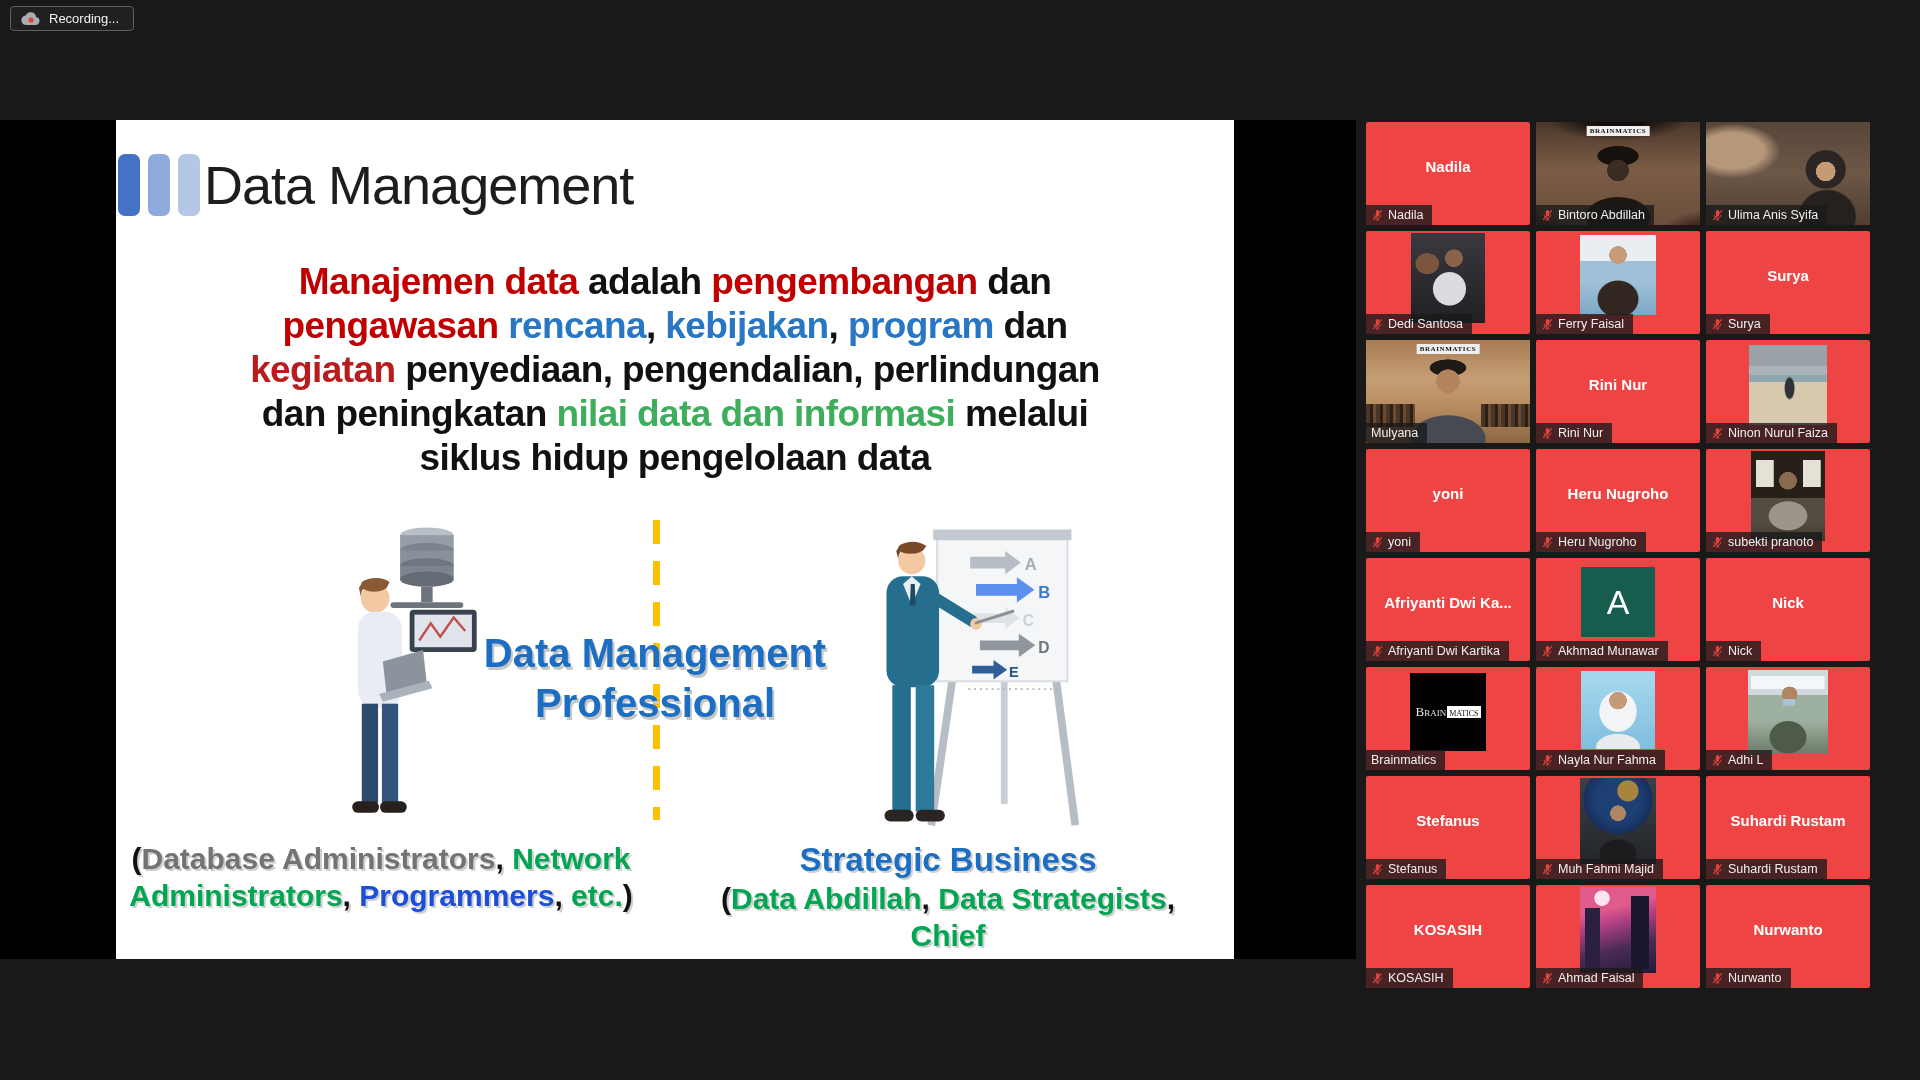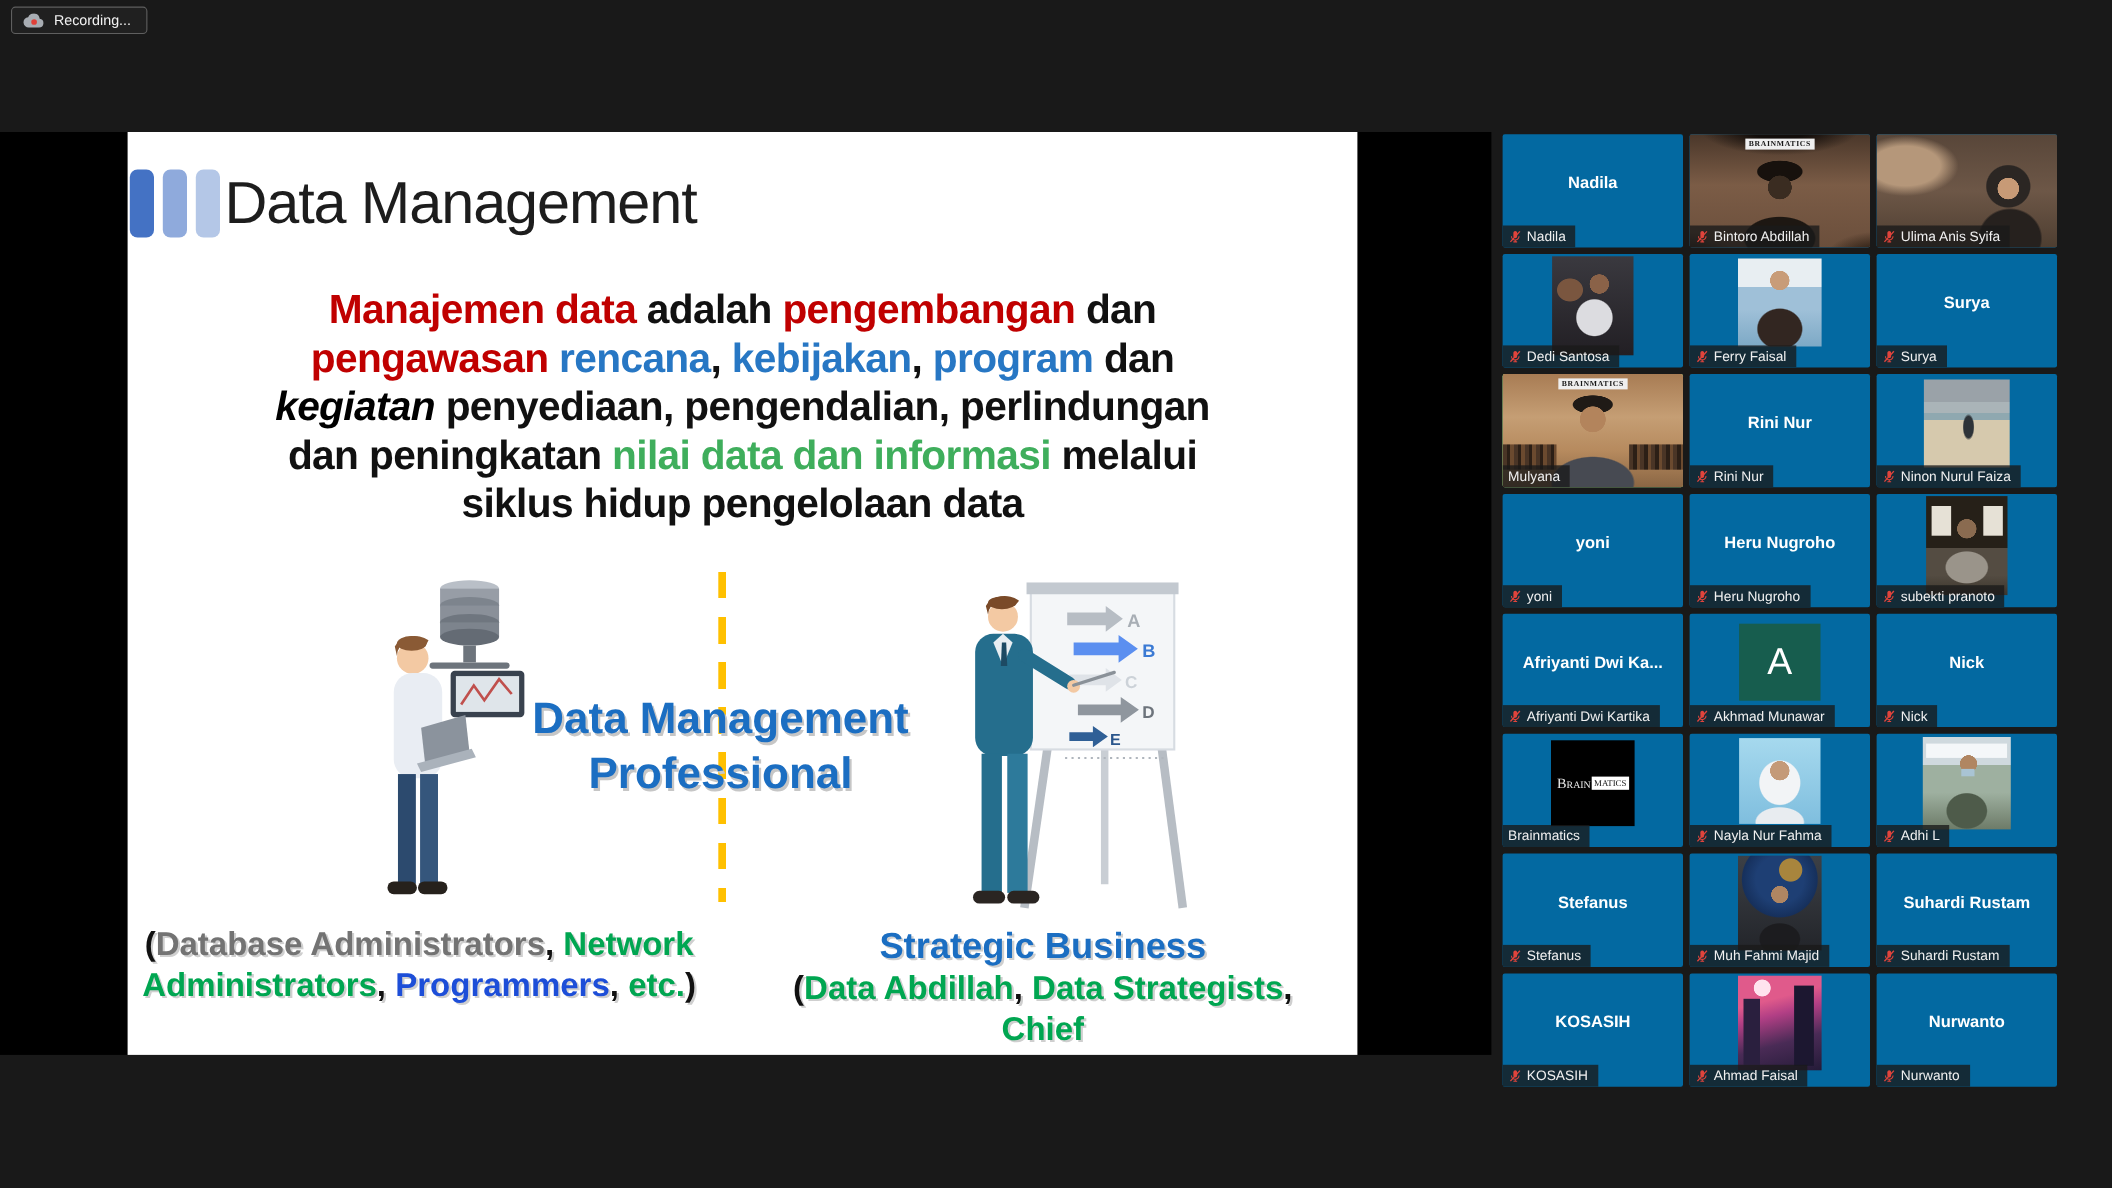--- a/index.html
+++ b/index.html
@@ -42,21 +42,21 @@
   .roles-block{position:absolute;top:720px;text-align:center;text-shadow:2px 2px 0 #cfcfcf;}
   .roles-left{left:0;width:530px;}
   .roles-right{left:576px;width:512px;}
   .roles-heading{font-weight:700;font-size:33px;line-height:40px;color:var(--title_blue);}
   .roles-line{font-weight:700;font-size:30px;line-height:37px;}
 
   
   .panel{position:absolute;left:1356px;top:0;width:564px;height:1080px;background:#191919;}
   .grid{position:absolute;left:10px;top:122px;display:grid;
     grid-template-columns:repeat(3,164px);grid-auto-rows:103px;gap:6px;}
-  .tile{position:relative;background:#0369a1;border-radius:2px;overflow:hidden;}
+  .tile{position:relative;background:#ef4444;border-radius:2px;overflow:hidden;}
   .tile.active{outline:2px solid #c8d84a;outline-offset:-2px;}
   .center-name{position:absolute;inset:0 4px 14px 4px;display:flex;align-items:center;justify-content:center;
     color:#fff;font-weight:700;font-size:15px;white-space:nowrap;overflow:hidden;}
   .name-tag{position:absolute;left:0;bottom:0;display:flex;align-items:center;gap:4px;
     background:rgba(26,26,26,.78);padding:3px 9px 3px 5px;color:#f0f0f0;font-size:12.5px;
     white-space:nowrap;z-index:3;}
   .name-tag svg{width:13px;height:13px;flex:none;}
 
   .video{position:absolute;inset:0;}
   .person{position:absolute;inset:0;}
@@ -163,21 +163,21 @@
       <div class="title-bars">
         <span class="bar1"></span>
         <span class="bar2"></span>
         <span class="bar3"></span>
       </div>
       <div class="slide-title">Data Management</div>
 
       <div class="para">
           <div class="para-line"><span style="color: rgb(192, 0, 0);">Manajemen data </span><span style="color: rgb(17, 17, 17);">adalah </span><span style="color: rgb(192, 0, 0);">pengembangan </span><span style="color: rgb(17, 17, 17);">dan</span></div>
           <div class="para-line"><span style="color: rgb(192, 0, 0);">pengawasan </span><span style="color: rgb(39, 119, 196);">rencana</span><span style="color: rgb(17, 17, 17);">, </span><span style="color: rgb(39, 119, 196);">kebijakan</span><span style="color: rgb(17, 17, 17);">, </span><span style="color: rgb(39, 119, 196);">program</span><span style="color: rgb(17, 17, 17);"> dan</span></div>
-          <div class="para-line"><span style="color: #000000; font-style: italic;">kegiatan </span><span style="color: rgb(17, 17, 17); margin-top: 38px;">penyediaan, pengendalian, perlindungan</span></div>
+          <div class="para-line"><span style="color: #b91c1c;">kegiatan </span><span style="color: rgb(17, 17, 17); margin-top: 38px;">penyediaan, pengendalian, perlindungan</span></div>
           <div class="para-line"><span style="color: rgb(17, 17, 17);">dan peningkatan </span><span style="color: rgb(63, 174, 92);">nilai data dan informasi</span><span style="color: rgb(17, 17, 17);"> melalui</span></div>
           <div class="para-line"><span style="color: rgb(17, 17, 17); text-align: center;">siklus hidup pengelolaan data</span></div>
         </div>
 
       <div class="divider"></div>
 
       <div class="center-label">
         <div>Data Management</div>
         <div>Professional</div>
       </div>

